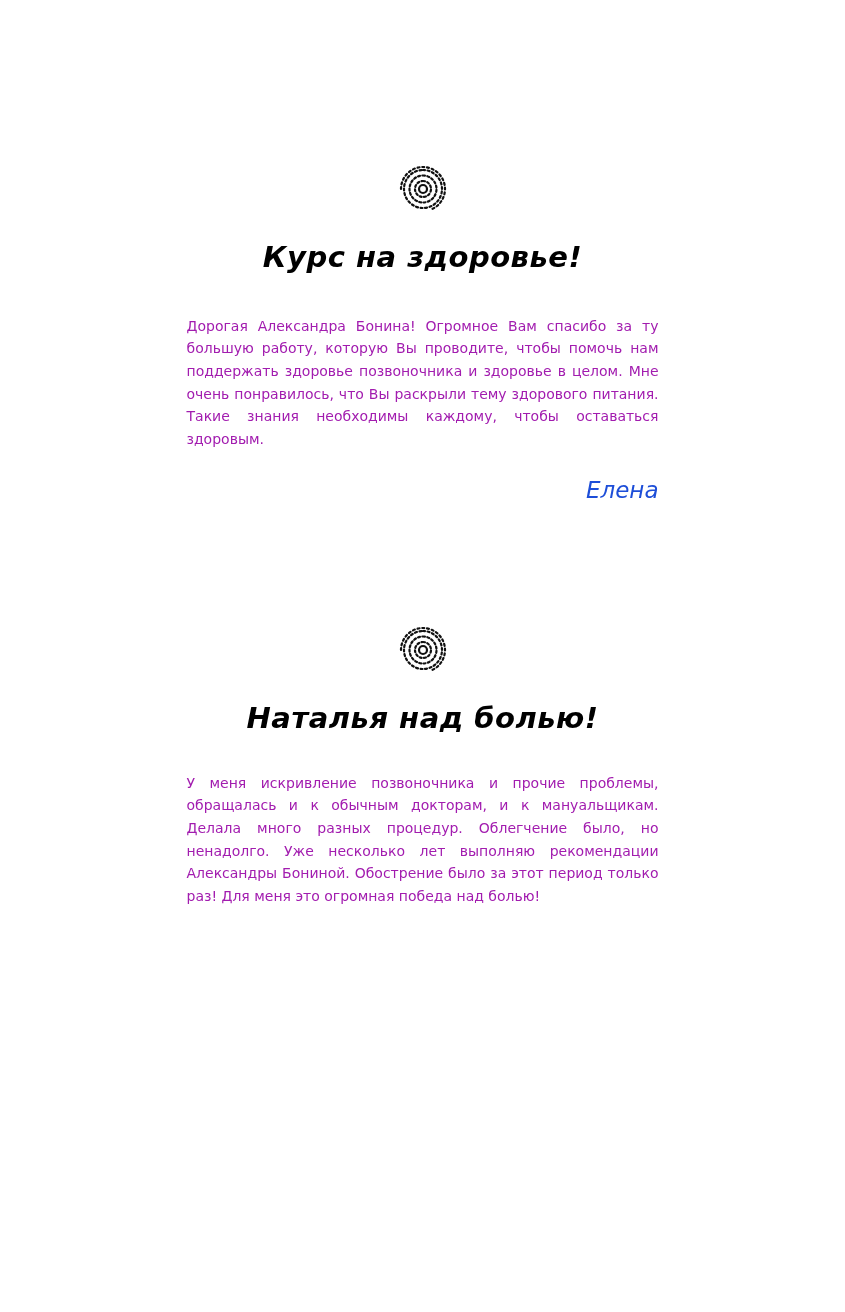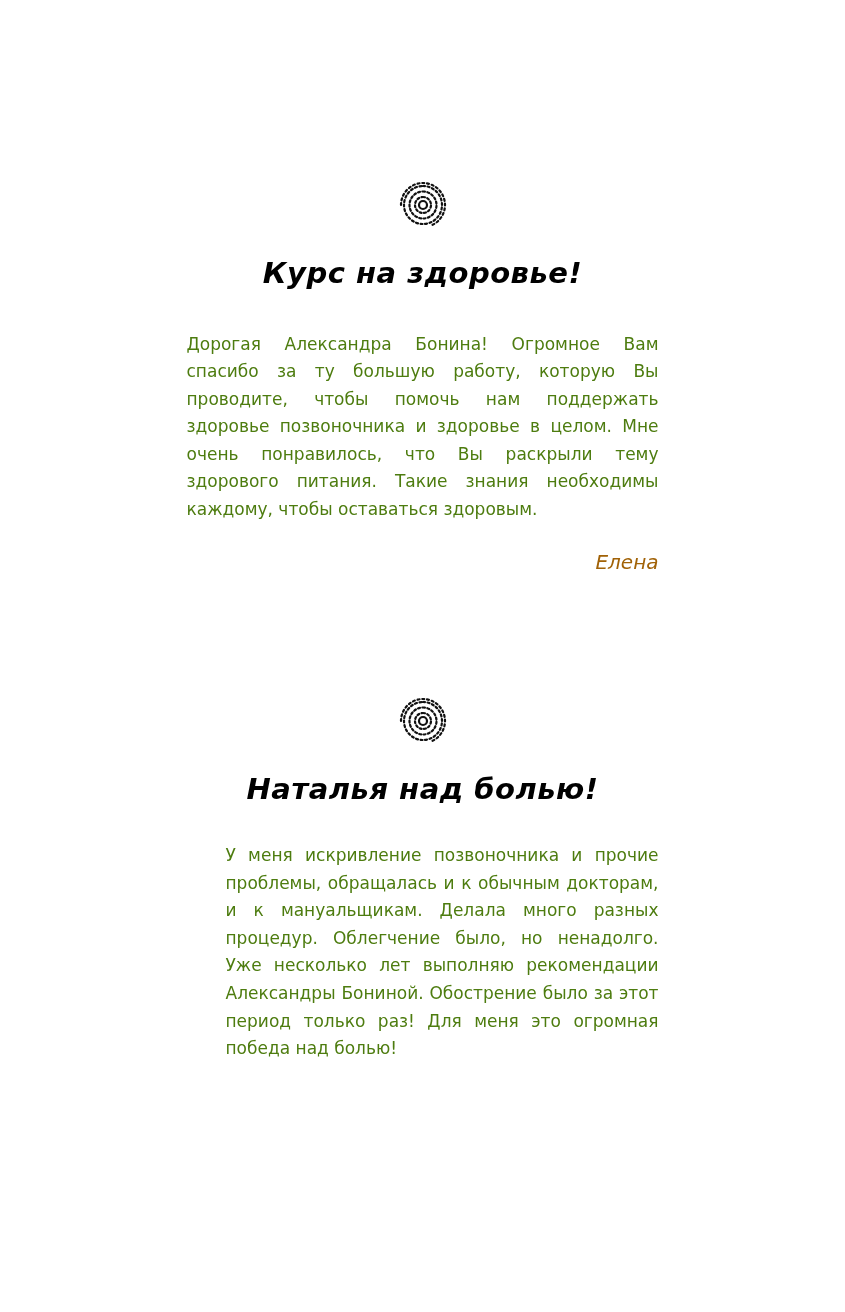--- a/index.html
+++ b/index.html
@@ -13,21 +13,21 @@
     font-family: "Liberation Sans", sans-serif;
     color: #111111;
     position: relative;
     overflow: hidden;
   }
 
   .page {
     width: 845px;
     height: 1312px;
     box-sizing: border-box;
-    padding: 16px;
+    padding: 0;
     position: relative;
   }
 
   .content {
     width: 472px;
     margin: 0 auto;
     padding-top: 160px;
   }
 
   .testimonial {
@@ -60,44 +60,43 @@
     letter-spacing: 0.5px;
     color: #000000;
     margin-top: 22px;
     margin-bottom: 0;
     line-height: 1.2;
   }
 
   .body-text {
     margin-top: 40px;
     font-family: "DejaVu Sans", sans-serif;
-    font-size: 17px;
+    font-size: 14px;
     line-height: 1.62;
-    color: #4d7c0f;
+    color: #a21caf;
     text-align: justify;
     text-justify: inter-word;
     hyphens: manual;
   }
 
   .body-text p {
     margin: 0;
   }
 
   .signature {
     margin-top: 26px;
     text-align: right;
     font-family: "DejaVu Sans", sans-serif;
     font-style: italic;
-    font-size: 20px;
-    color: #a16207;
+    font-size: 23px;
+    color: #1d4ed8;
   }
 
   .block-2 .body-text {
     margin-top: 36px;
-    margin-left: 39px;
   }
 
   .block-2 .signature {
     margin-top: 30px;
   }
 </style>
 </head>
 <body>
 
 <div class="page">

